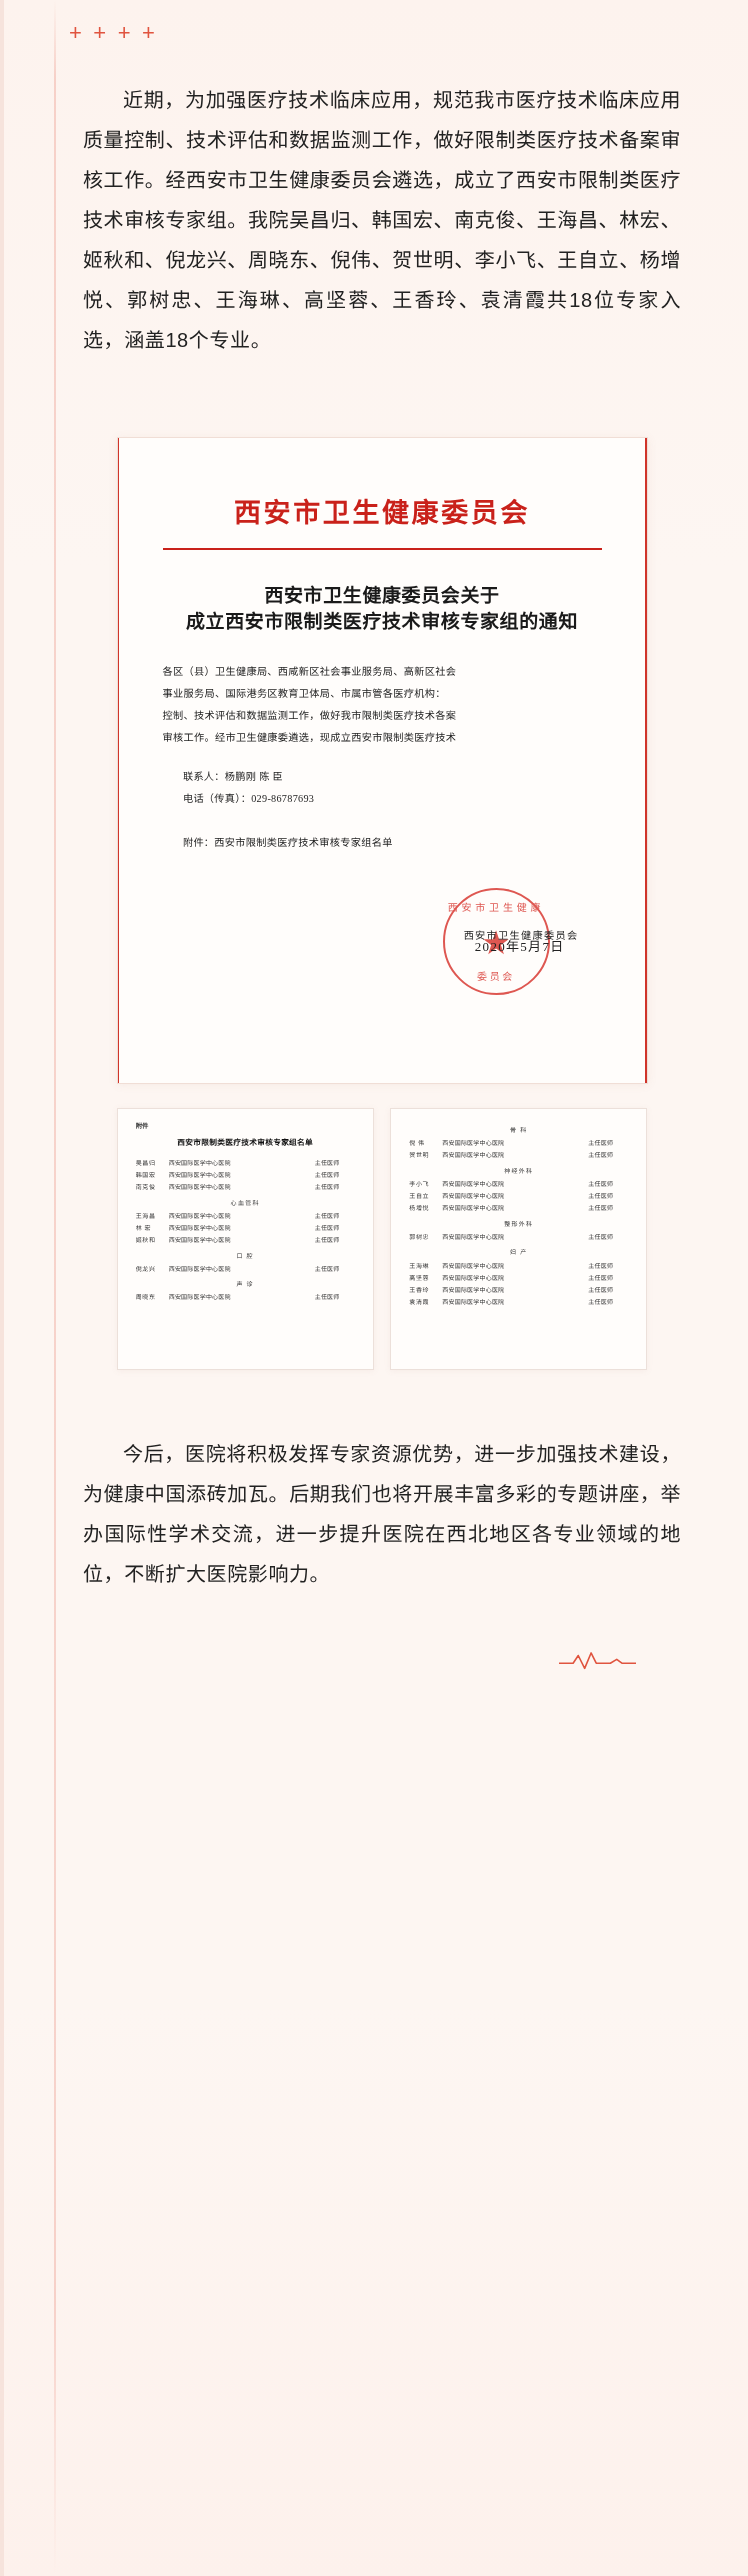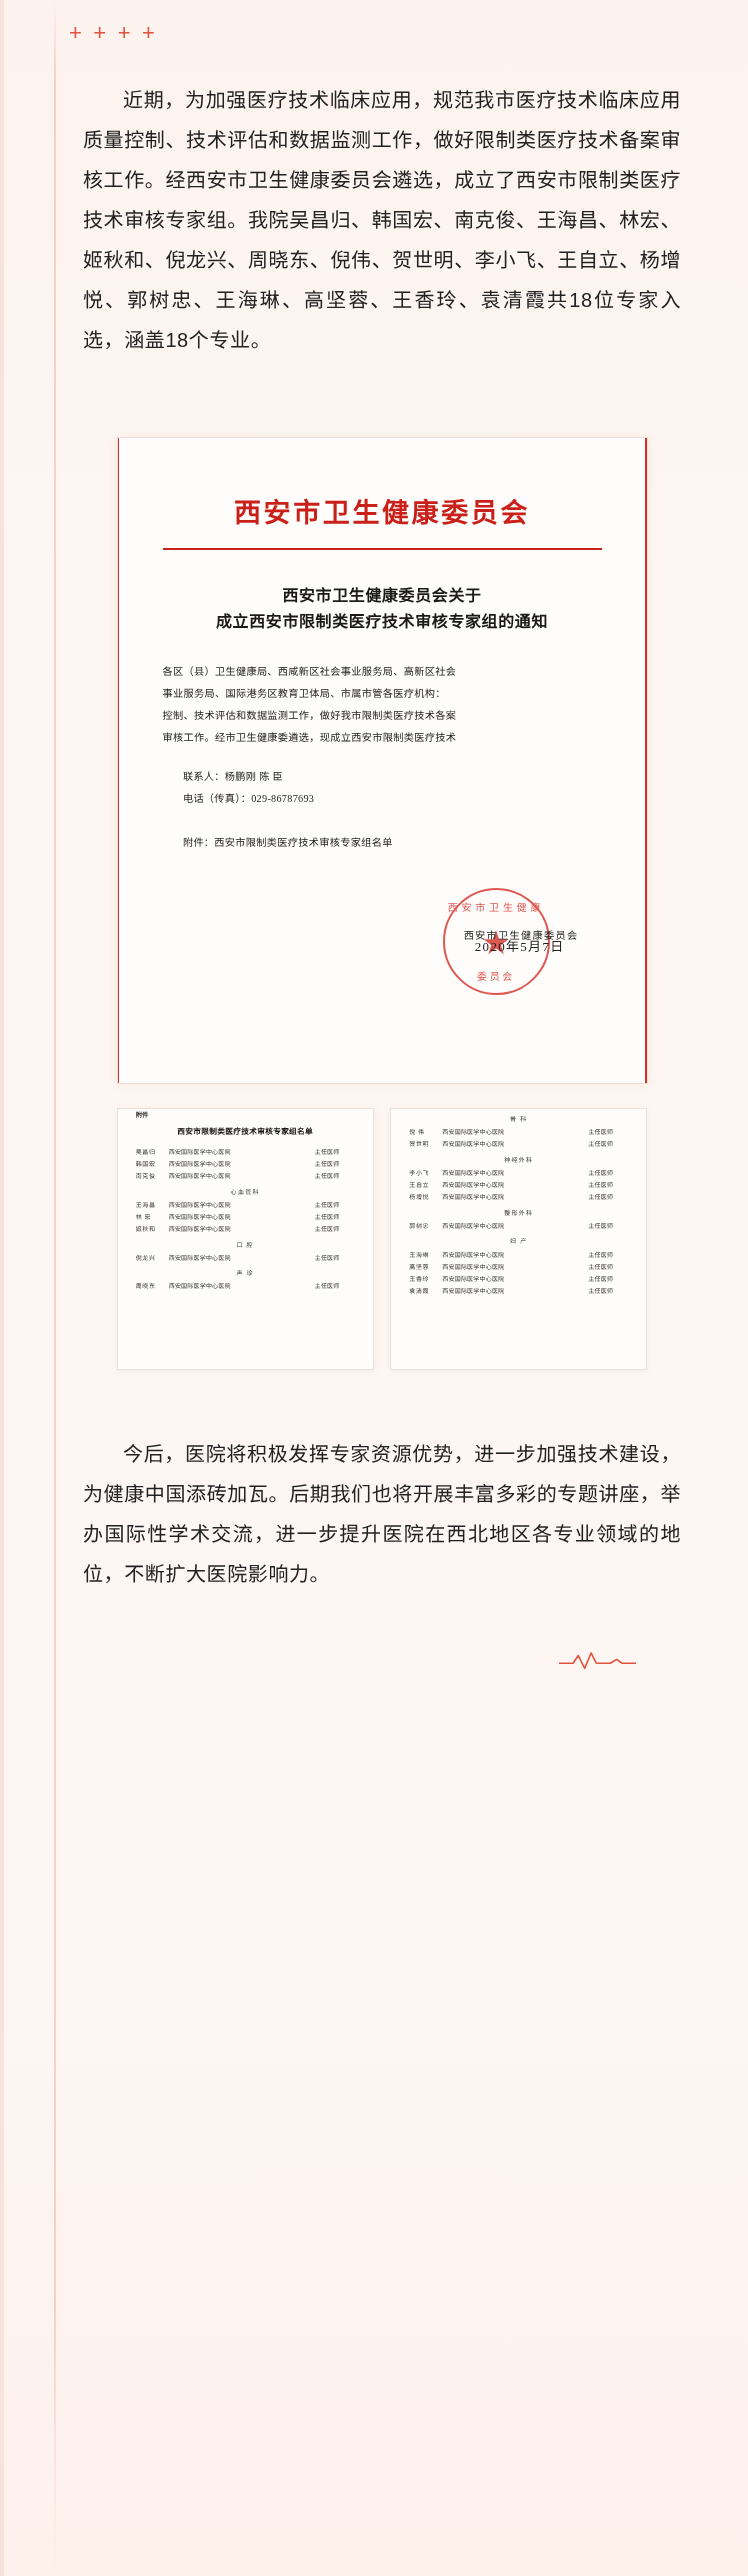--- a/index.html
+++ b/index.html
@@ -101,21 +101,21 @@
     line-height: 1.3;
     margin: 6.4px 0 16.6px 0;
   }
   .doc-rule {
     height: 1.9px;
     background: #c9211a;
     margin: 0 0 33px 0;
   }
   .doc-subtitle {
     text-align: center;
-    font-size: 16px;
+    font-size: 19px;
     font-weight: 700;
     line-height: 25.6px;
     letter-spacing: 0.6px;
     color: #1a1a1a;
     font-family: "Liberation Serif", "DejaVu Serif", serif;
     margin-bottom: 27px;
   }
   .doc-body p {
     font-size: 10.2px;
     line-height: 22px;
@@ -201,21 +201,21 @@
     display: flex;
     gap: 16.6px;
     justify-content: center;
     margin-top: 24px;
   }
   .scan {
     width: 257px;
     background: #fffdfb;
     border: 0.6px solid #ece0da;
     box-shadow: 0 1.3px 6.4px rgba(170,120,100,0.08);
-    padding: 1px 18px 19px 18px;
+    padding: 12px 18px 19px 18px;
     box-sizing: border-box;
     min-height: 262px;
   }
   .scan-attach-label {
     font-size: 6.4px;
     font-weight: 700;
     color: #333;
     margin-bottom: 6.4px;
     font-family: "Liberation Serif", "DejaVu Serif", serif;
   }

